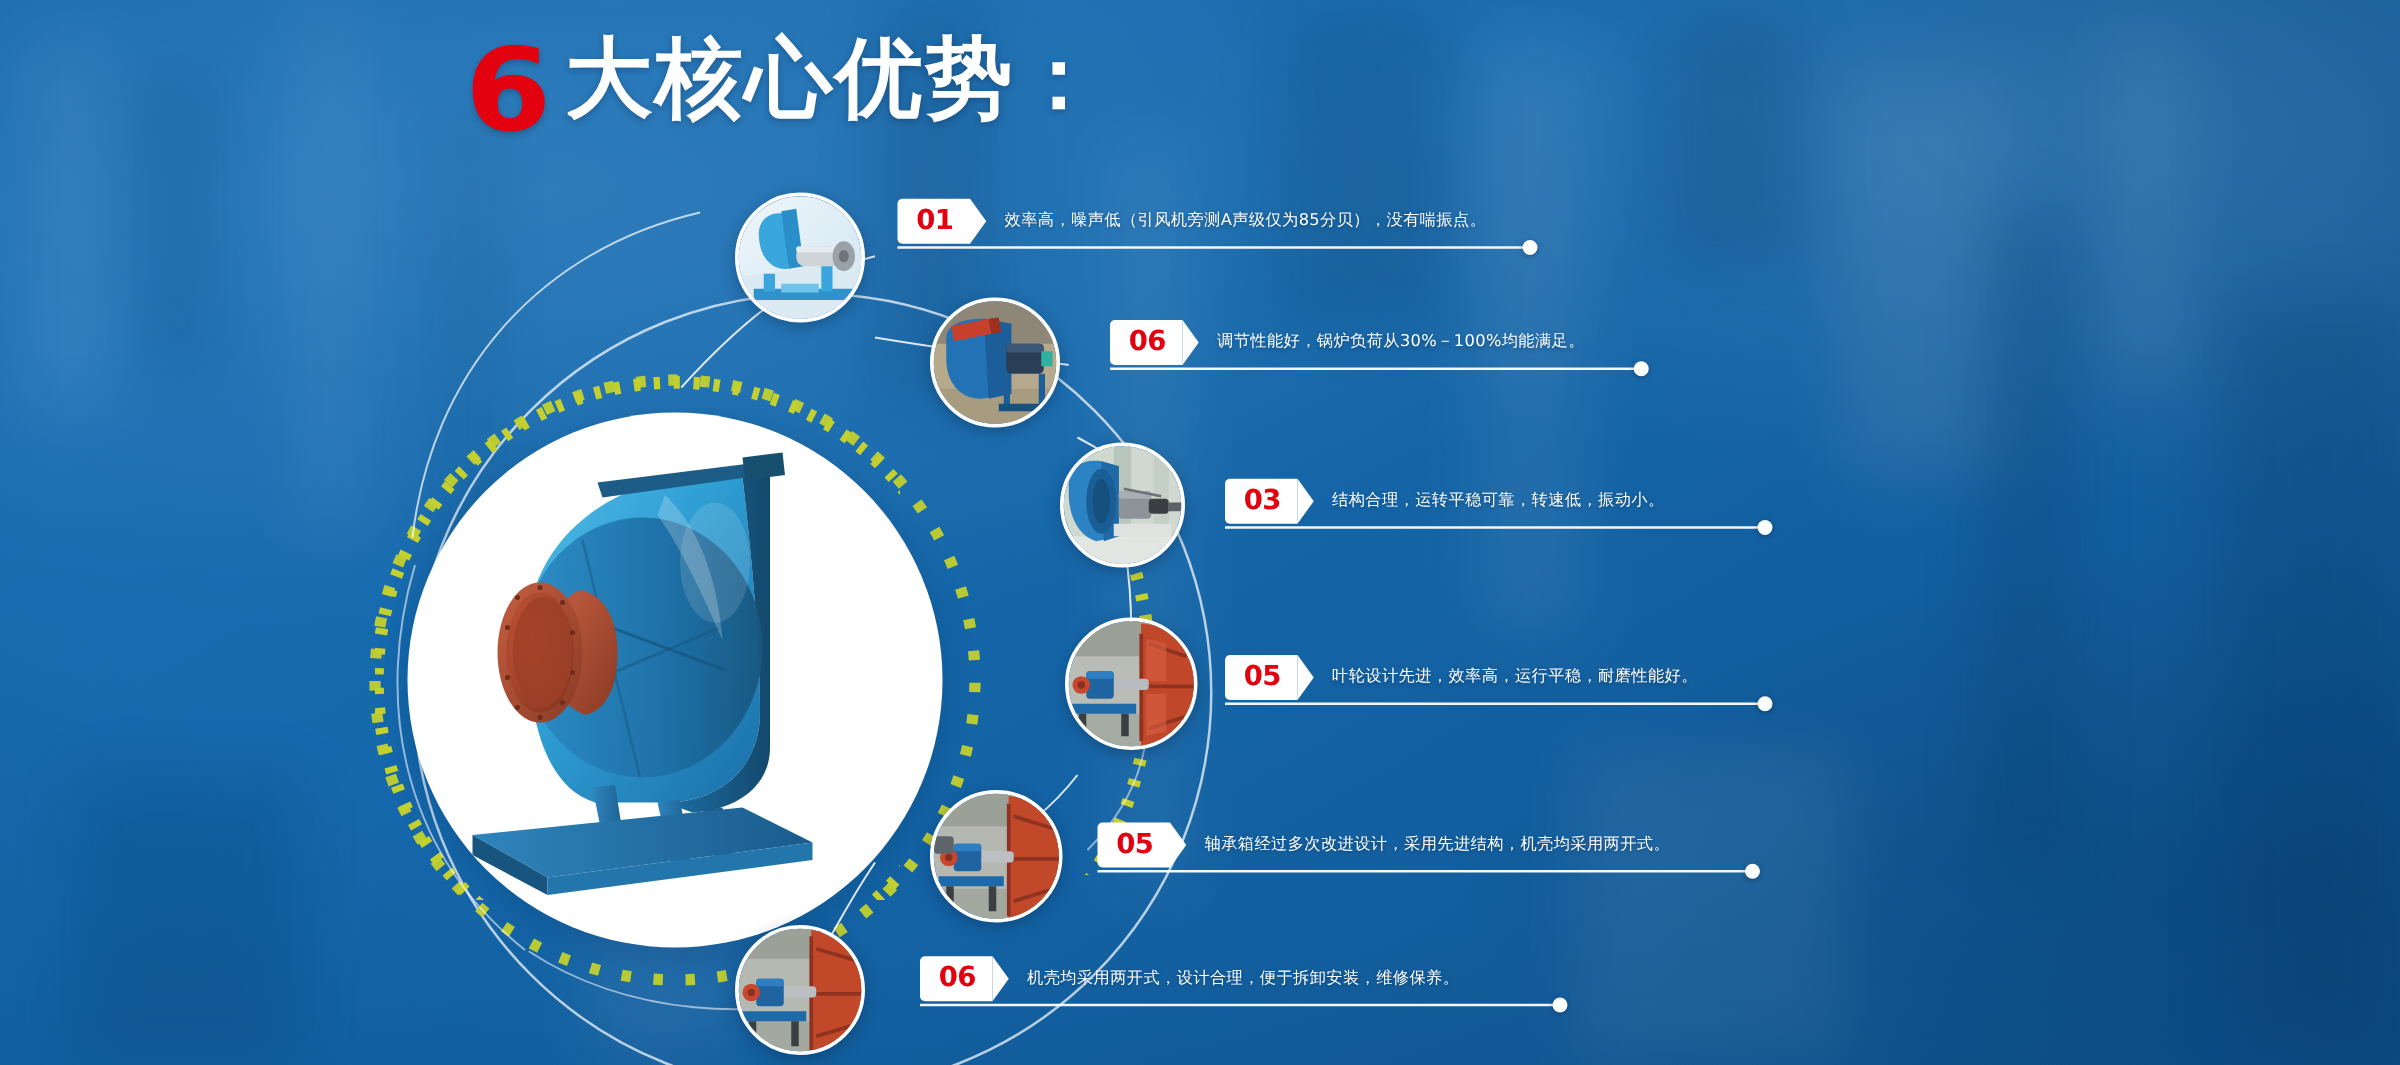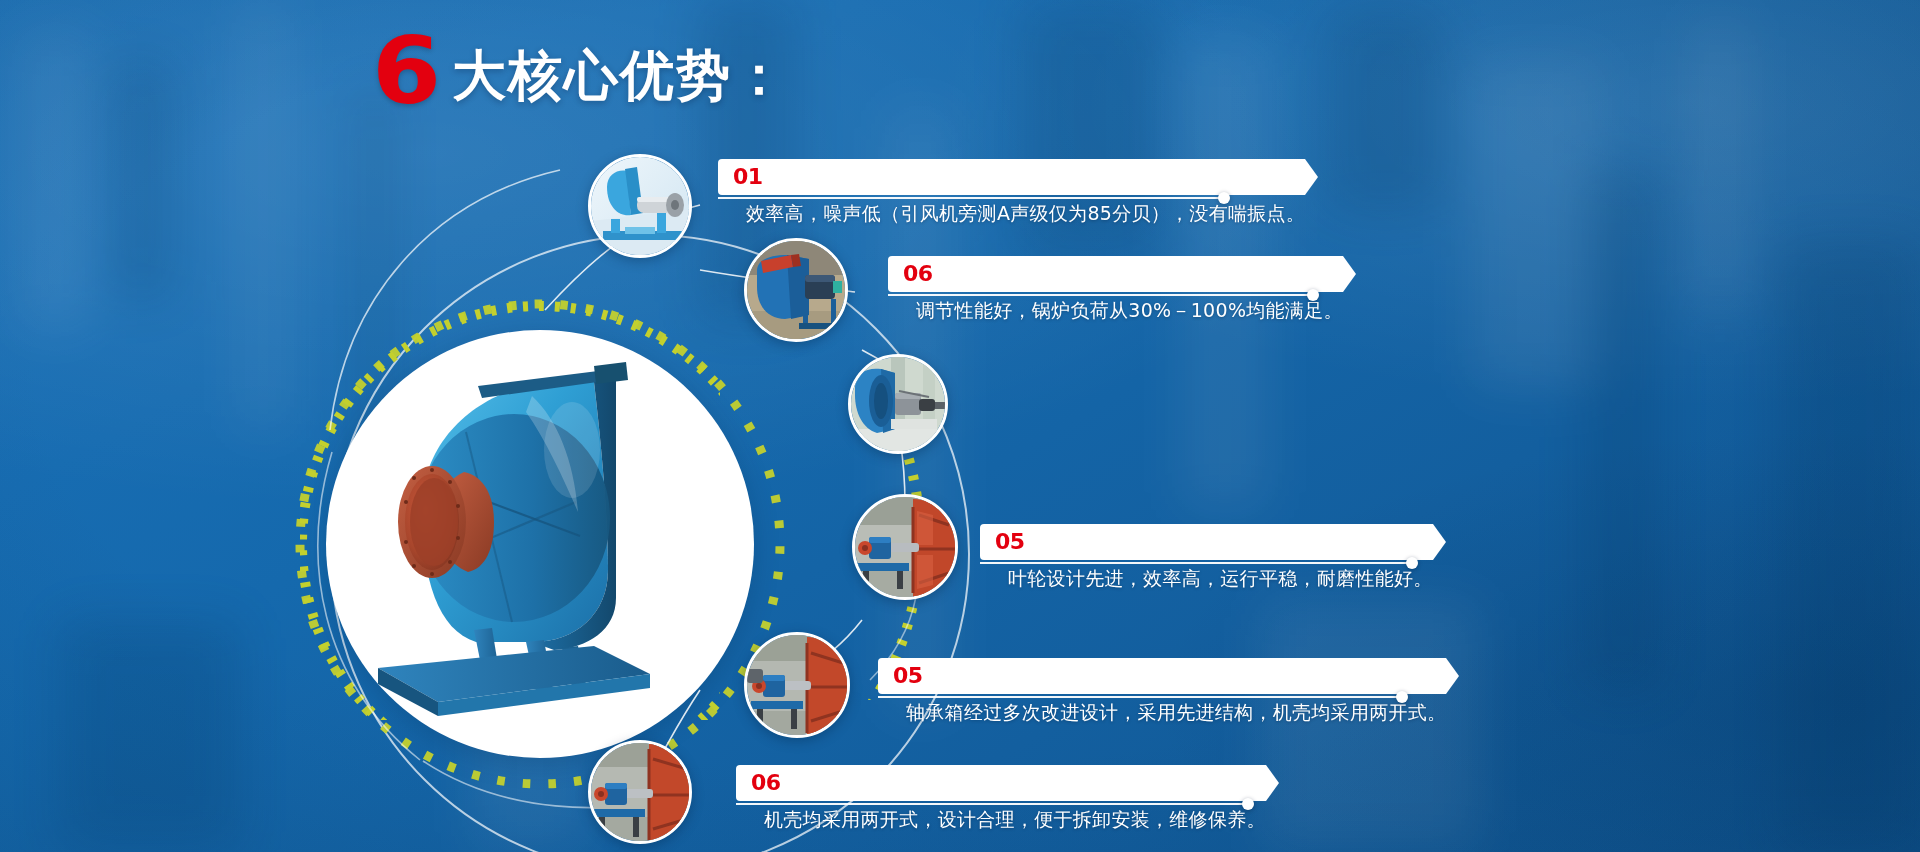--- a/index.html
+++ b/index.html
@@ -56,23 +56,23 @@
     font-weight: bold;
     font-size: 92px;
     line-height: .82;
     color: #e3000f;
     letter-spacing: -2px;
     transform: scaleX(1.08);
     transform-origin: left bottom;
     text-shadow: 0 2px 5px rgba(0,0,0,.22);
   }
   .heading .head-text {
-    font-family: Liberation Serif, serif;
+    font-family: Liberation Mono, monospace;
     font-weight: bold;
-    font-size: 54px;
+    font-size: 70px;
     line-height: 1;
     color: #ffffff;
     letter-spacing: 2px;
     padding-bottom: 6px;
     text-shadow: 0 2px 6px rgba(0,20,50,.30);
   }
 
   
   .ring-wrap { position: absolute; left: 0; top: 0; width: 1920px; height: 852px; z-index: 10; }
 
@@ -110,21 +110,20 @@
     z-index: 20;
   }
 
   
   .label {
     position: absolute;
     display: flex;
     align-items: stretch;
     z-index: 25;
     height: 36px;
-    flex-direction: column;
   }
   .label .num-chip {
     position: relative;
     background: #ffffff;
     color: #e3000f;
     font-family: "DejaVu Sans", sans-serif;
     font-weight: bold;
     font-size: 22px;
     line-height: 36px;
     padding: 0 13px 0 15px;
@@ -138,21 +137,21 @@
     right: -13px; top: 0;
     width: 0; height: 0;
     border-left: 13px solid #ffffff;
     border-top: 18px solid transparent;
     border-bottom: 18px solid transparent;
   }
   .label .txt {
     margin-left: 28px;
     color: #ffffff;
     font-family: "DejaVu Sans", "Liberation Sans", sans-serif;
-    font-size: 19px;
+    font-size: 13px;
     line-height: 36px;
     white-space: nowrap;
     letter-spacing: .3px;
     text-shadow: 0 1px 3px rgba(0,25,55,.35);
   }
   .label .underline {
     position: absolute;
     left: 0; bottom: -4px;
     height: 2px;
     background: #ffffff;
@@ -469,20 +468,26 @@
       <span class="end-dot" style="left:500px;"></span>
     </div>
 
     <div class="label" style="left:888px; top:256px;">
       <span class="num-chip">06</span>
       <span class="txt">调节性能好，锅炉负荷从30%－100%均能满足。</span>
       <span class="underline" style="width:425px;"></span>
       <span class="end-dot" style="left:419px;"></span>
     </div>
 
+    <div class="label" style="left:980px; top:383px;">
+      <span class="num-chip">03</span>
+      <span class="txt">结构合理，运转平稳可靠，转速低，振动小。</span>
+      <span class="underline" style="width:432px;"></span>
+      <span class="end-dot" style="left:426px;"></span>
+    </div>
 
     <div class="label" style="left:980px; top:524px;">
       <span class="num-chip">05</span>
       <span class="txt">叶轮设计先进，效率高，运行平稳，耐磨性能好。</span>
       <span class="underline" style="width:432px;"></span>
       <span class="end-dot" style="left:426px;"></span>
     </div>
 
     <div class="label" style="left:878px; top:658px;">
       <span class="num-chip">05</span>

